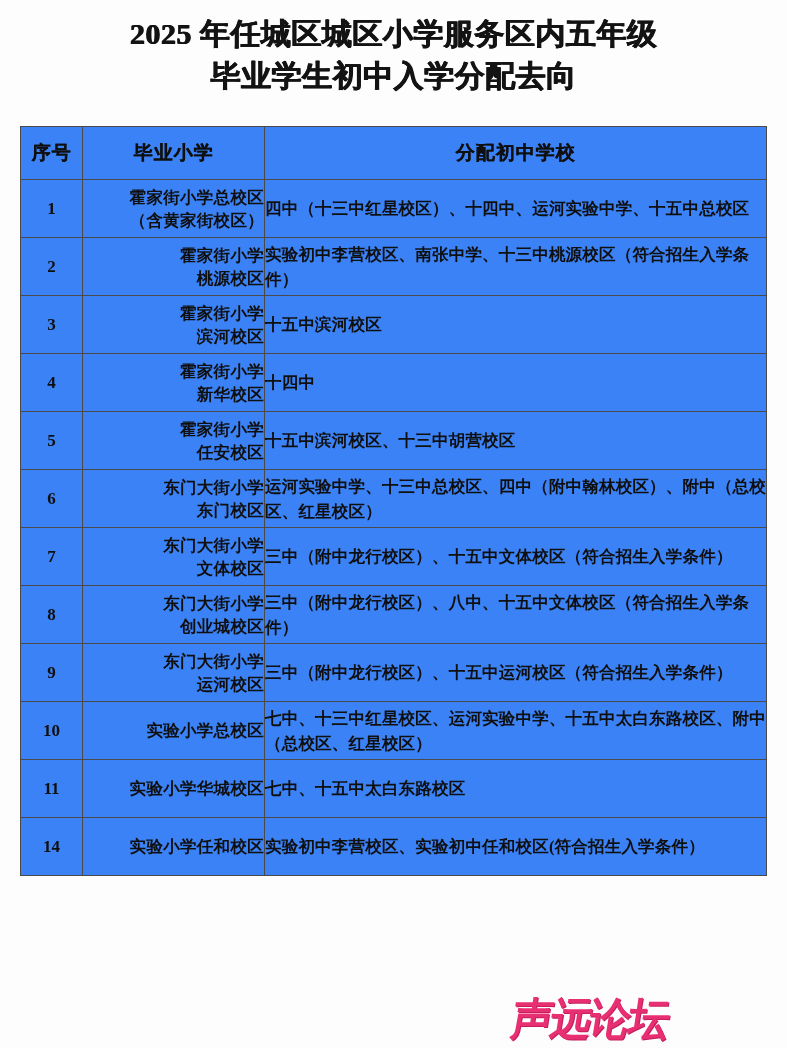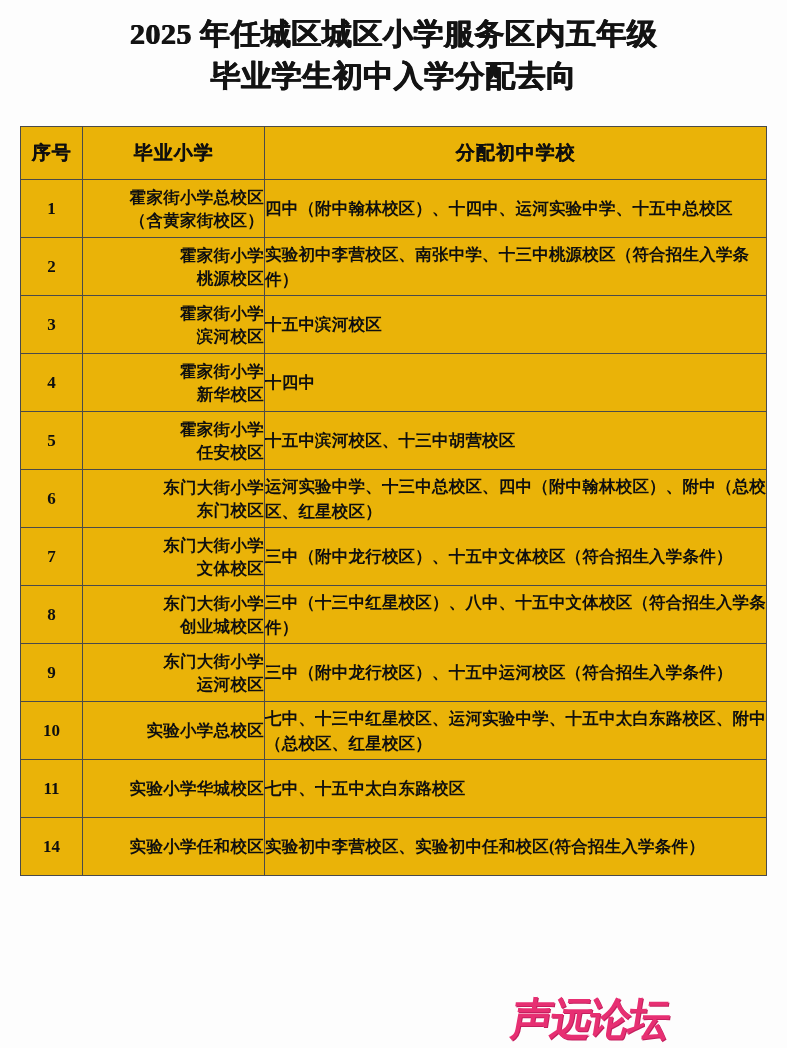--- a/index.html
+++ b/index.html
@@ -60,21 +60,21 @@
     border-collapse: collapse;
     width: 746px;
     table-layout: fixed;
     background: #ffffff;
   }
   table.sheet th, table.sheet td {
     border: 1.6px solid #4a4a4a;
     padding: 0;
     vertical-align: middle;
     color: #0f0f0f;
-    background: #eab308;
+    background: #3b82f6;
   }
   col.c-no    { width: 62px; }
   col.c-prim  { width: 182px; }
   col.c-mid   { width: 502px; }
 
   th.hd {
     height: 52px;
     text-align: center;
     font-family: "Liberation Serif", "DejaVu Serif", serif;
     font-weight: bold;
@@ -150,21 +150,21 @@
           <th class="hd">序号</th>
           <th class="hd">毕业小学</th>
           <th class="hd">分配初中学校</th>
         </tr>
       </thead>
       <tbody id="table-body">
           <tr>
             <td class="no">1</td>
             <td class="prim">霍家街小学总校区
 （含黄家街校区）</td>
-            <td class="dest">四中（附中翰林校区）、十四中、运河实验中学、十五中总校区</td>
+            <td class="dest">四中（十三中红星校区）、十四中、运河实验中学、十五中总校区</td>
           </tr>
           <tr>
             <td class="no">2</td>
             <td class="prim">霍家街小学
 桃源校区</td>
             <td class="dest">实验初中李营校区、南张中学、十三中桃源校区（符合招生入学条件）</td>
           </tr>
           <tr>
             <td class="no">3</td>
             <td class="prim">霍家街小学
@@ -192,21 +192,21 @@
           <tr>
             <td class="no">7</td>
             <td class="prim">东门大街小学
 文体校区</td>
             <td class="dest">三中（附中龙行校区）、十五中文体校区（符合招生入学条件）</td>
           </tr>
           <tr>
             <td class="no">8</td>
             <td class="prim">东门大街小学
 创业城校区</td>
-            <td class="dest">三中（十三中红星校区）、八中、十五中文体校区（符合招生入学条件）</td>
+            <td class="dest">三中（附中龙行校区）、八中、十五中文体校区（符合招生入学条件）</td>
           </tr>
           <tr>
             <td class="no">9</td>
             <td class="prim">东门大街小学
 运河校区</td>
             <td class="dest">三中（附中龙行校区）、十五中运河校区（符合招生入学条件）</td>
           </tr>
           <tr>
             <td class="no">10</td>
             <td class="prim">实验小学总校区</td>

